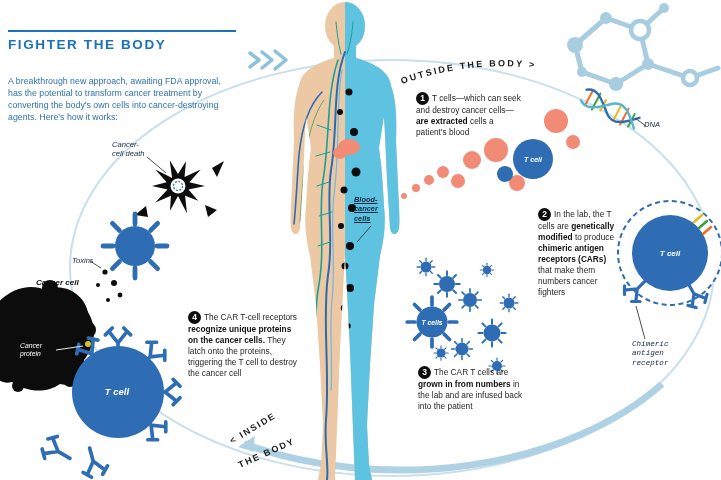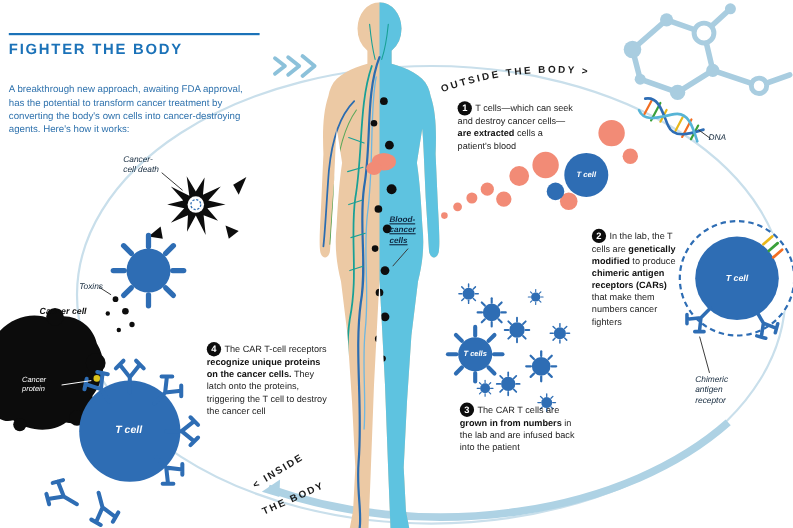--- a/index.html
+++ b/index.html
@@ -241,20 +241,20 @@
 <div class="step" style="left:188px;top:311px;width:112px;">
   <span class="stepnum">4</span><span><span>The CAR T-cell receptors </span><span class="b">recognize unique proteins on the cancer cells.</span><span> They latch onto the proteins, triggering the T cell to destroy the cancer cell</span></span>
 </div>
 
 <div class="lab" style="left:112px;top:140px;width:36px;">Cancer-cell death</div>
 <div class="lab" style="left:72px;top:256px;">Toxins</div>
 <div class="lab bold" style="left:10px;top:278px;font-size:8px;color:#0d0d0d;margin-left:26px;">Cancer cell</div>
 <div class="lab" style="left:20px;top:342px;width:34px;color:#ffffff;font-size:6.8px;">Cancer protein</div>
 <div class="lab bold" style="left:354px;top:195px;width:40px;color:#0f2740;font-size:7.4px;text-decoration:underline;">Blood-cancer cells</div>
 <div class="lab" style="left:644px;top:120px;">DNA</div>
-<div class="lab" style="left:632px;top:340px;width:46px;">Chimeric antigen receptor</div>
+<div class="lab" style="left:632px;top:340px;width:46px;font-family:Liberation Mono, monospace;">Chimeric antigen receptor</div>
 
 <div class="lab-w" style="left:533px;top:159px;font-size:7px;">T cell</div>
 <div class="lab-w" style="left:670px;top:253px;font-size:8px;">T cell</div>
 <div class="lab-w" style="left:117px;top:391px;font-size:9.5px;">T cell</div>
 <div class="lab-w" style="left:432px;top:322px;font-size:6.8px;">T cells</div>
 
 </div>
 
 </body></html>

